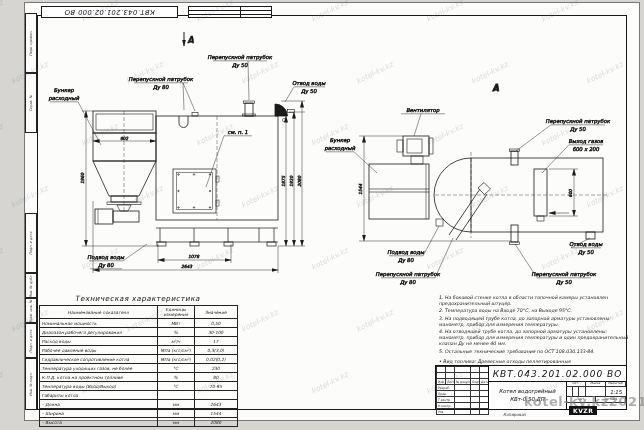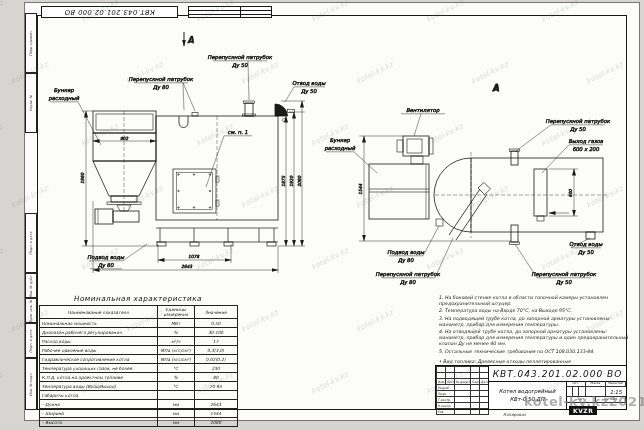--- a/index.html
+++ b/index.html
@@ -374,21 +374,21 @@
       <g>
         <text class="lbl" x="371" y="261" text-anchor="middle">Перепускной патрубок</text>
         <text class="lbl" x="371" y="269" text-anchor="middle">Ду 80</text>
         <line x1="344" y1="262.8" x2="398" y2="262.8"></line>
         <line x1="398" y1="262.8" x2="416" y2="223"></line>
       </g>
     </g>
   </svg>
 
   <div class="spec">
-    <div class="spec-title">Номинальная характеристика</div>
+    <div class="spec-title">Техническая характеристика</div>
     <table class="spec-t">
       <colgroup>
           <col style="width:118px">
           <col style="width:37px">
           <col style="width:43px">
         </colgroup>
       <tbody>
           <tr>
         <th>Наименование показателя</th>
         <th>Единицы измерения</th>

